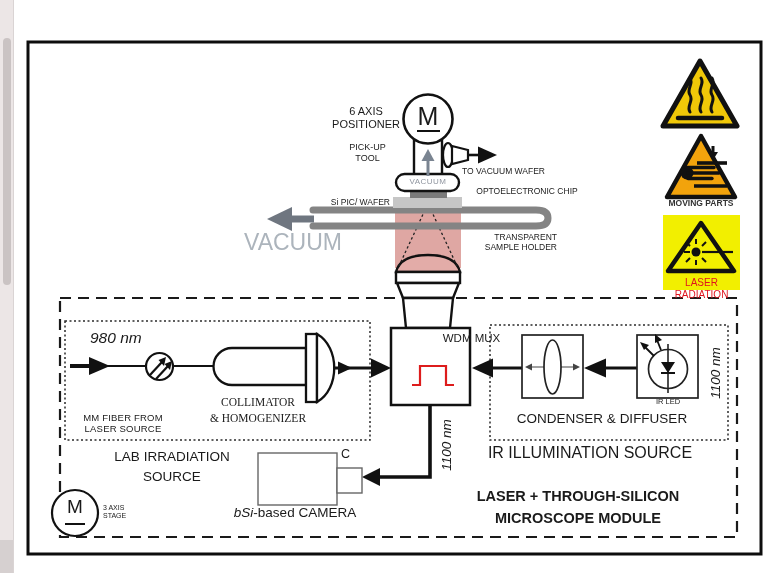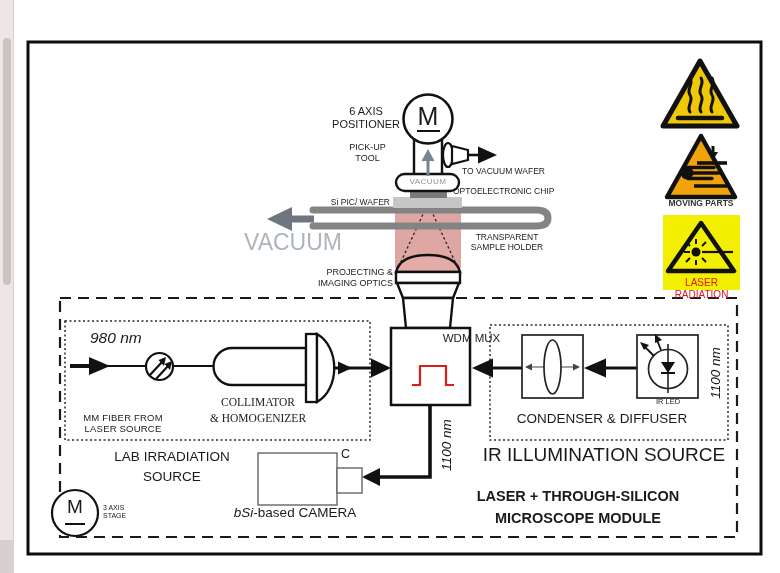--- a/index.html
+++ b/index.html
@@ -159,43 +159,41 @@
     </g>
   </svg>
 
   <div class="lbl c" style="left:330px;top:105px;width:72px;font-size:11px;">6 AXIS
 POSITIONER</div>
   <div class="lbl c" style="left:413px;top:102px;width:30px;font-size:25px;">M</div>
   <div class="lbl c" style="left:340px;top:142px;width:55px;font-size:9px;">PICK-UP
 TOOL</div>
   <div class="lbl c" style="left:398px;top:177px;width:60px;font-size:8px;letter-spacing:.5px;color:#8f959f;">VACUUM</div>
   <div class="lbl" style="left:462px;top:166px;width:100px;font-size:8.5px;">TO VACUUM WAFER</div>
-  <div class="lbl" style="left:453px;top:186px;width:112px;font-size:8.5px;">OPTOELECTRONIC CHIP</div>
+  <div class="lbl" style="left:471px;top:186px;width:112px;font-size:8.5px;text-align:center;">OPTOELECTRONIC CHIP</div>
   <div class="lbl r" style="left:322px;top:197px;width:68px;font-size:8.5px;">Si PIC/ WAFER</div>
   <div class="lbl" style="left:244px;top:229px;width:100px;font-size:23px;color:#acb4bc;">VACUUM</div>
-  <div class="lbl c" style="left:457px;top:232px;width:100px;font-size:8.5px;">TRANSPARENT
+  <div class="lbl c" style="left:457px;top:232px;width:100px;font-size:8.5px;text-align:right;">TRANSPARENT
 SAMPLE HOLDER</div>
-  <div class="lbl r" style="left:295px;top:267px;width:98px;font-size:9px;">PROJECTING &amp;
-IMAGING OPTICS</div>
 
   <div class="lbl c" style="left:392px;top:332px;width:77px;font-size:11.5px;margin-left:41px;">WDM MUX</div>
   <div class="lbl c rot" style="left:407px;top:437px;width:80px;height:16px;font-size:13.5px;">1100 nm</div>
 
   <div class="lbl it" style="left:90px;top:329px;width:80px;font-size:15.5px;">980 nm</div>
   <div class="lbl c" style="left:70px;top:386px;width:106px;font-size:9.5px;letter-spacing:.2px;margin-top:26px;">MM FIBER FROM
 LASER SOURCE</div>
   <div class="lbl c" style="left:194px;top:394px;width:128px;font-size:11.5px;line-height:1.4;font-family:Liberation Serif, serif;">COLLIMATOR
 &amp; HOMOGENIZER</div>
   <div class="lbl c" style="left:83px;top:447px;width:178px;font-size:13.5px;line-height:1.45;">LAB IRRADIATION
 SOURCE</div>
 
   <div class="lbl c" style="left:488px;top:411px;width:228px;font-size:13.5px;">CONDENSER &amp; DIFFUSER</div>
   <div class="lbl c" style="left:646px;top:398px;width:44px;font-size:7.5px;">IR LED</div>
   <div class="lbl c rot" style="left:676px;top:365px;width:80px;height:16px;font-size:13.5px;">1100 nm</div>
-  <div class="lbl c" style="left:478px;top:444px;width:252px;font-size:19px;">IR ILLUMINATION SOURCE</div>
+  <div class="lbl c" style="left:464px;top:444px;width:252px;font-size:16px;">IR ILLUMINATION SOURCE</div>
 
   <div class="lbl c" style="left:443px;top:486px;width:270px;font-size:14.5px;font-weight:bold;line-height:1.5;">LASER + THROUGH-SILICON
 MICROSCOPE MODULE</div>
 
   <div class="lbl" style="left:341px;top:447px;width:22px;font-size:12.5px;">C</div>
   <div class="lbl c" style="left:200px;top:505px;width:190px;font-size:13.5px;"><span class="it">bSi</span><span>-based CAMERA</span></div>
 
   <div class="lbl c" style="left:60px;top:496px;width:30px;font-size:19px;">M</div>
   <div class="lbl" style="left:103px;top:504px;width:42px;font-size:7px;">3 AXIS
 STAGE</div>

